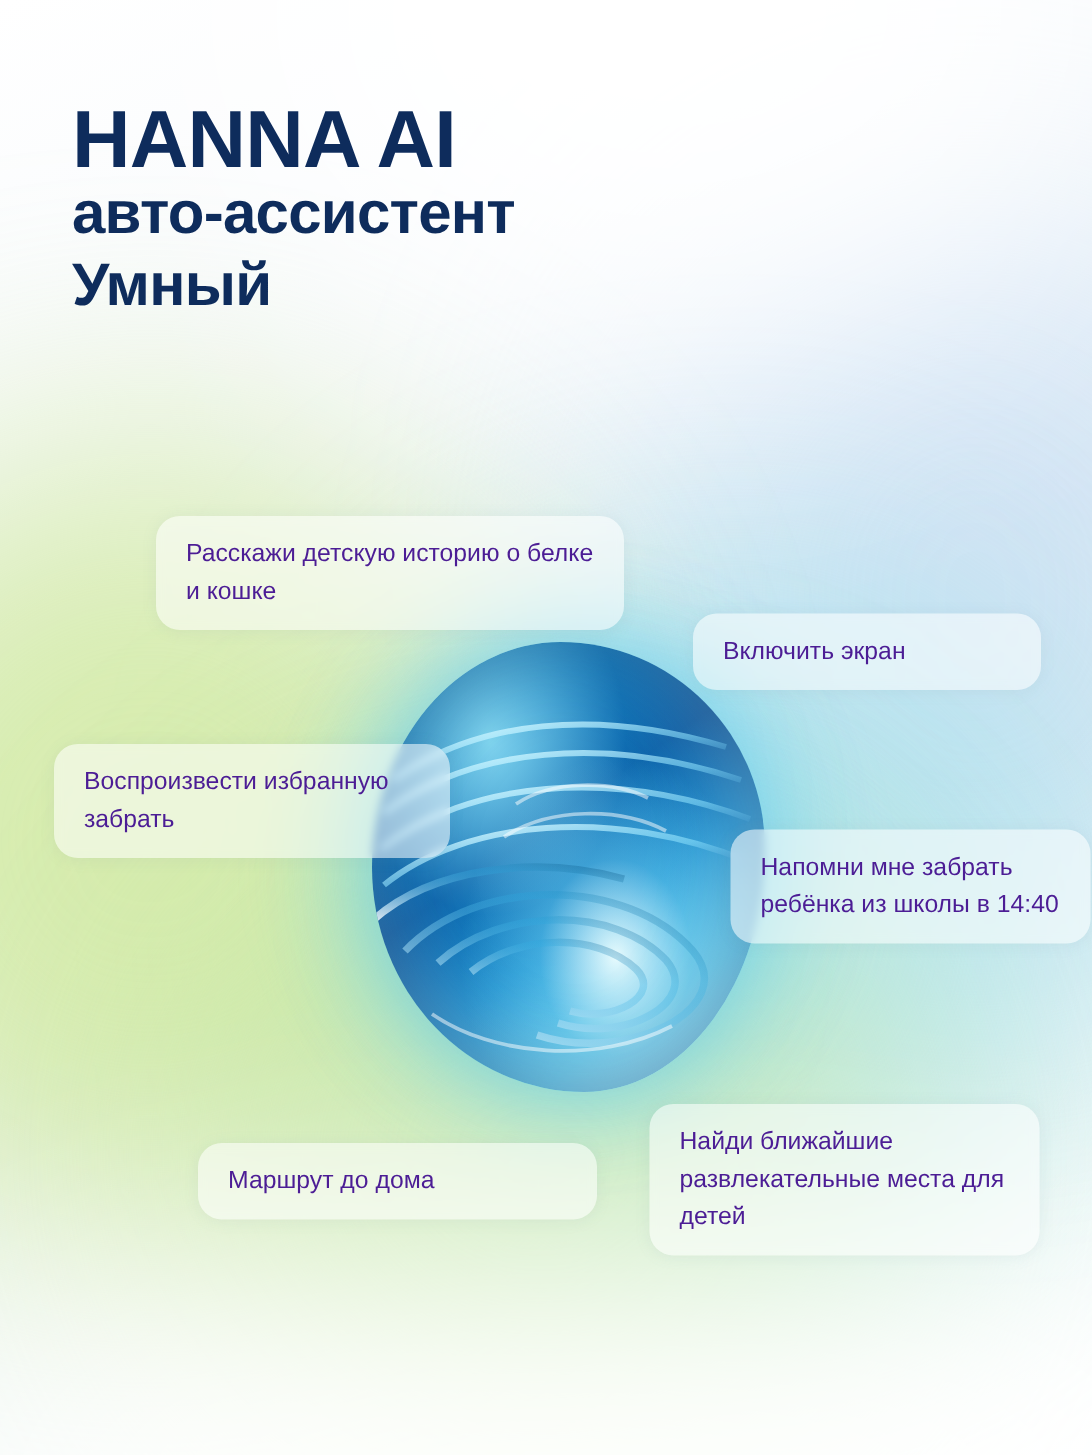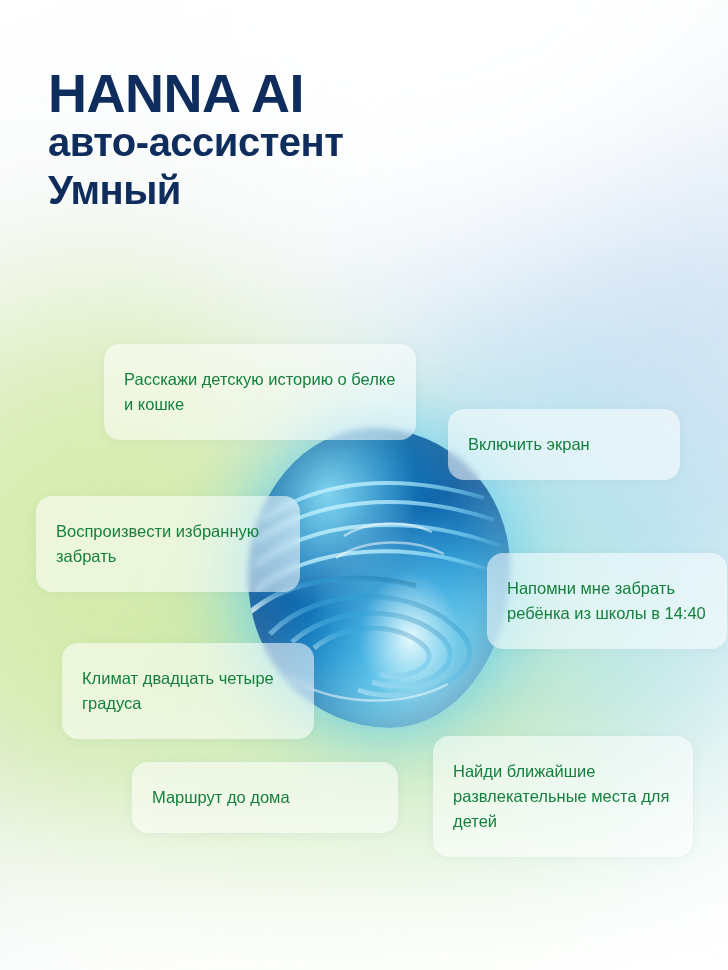--- a/index.html
+++ b/index.html
@@ -133,29 +133,29 @@
     inset: 0;
     width: 100%;
     height: 100%;
   }
   
   .chip {
     position: absolute;
     z-index: 5;
     background: rgba(255, 255, 255, 0.55);
     border-radius: 16px;
-    color: #15803d;
+    color: #4c1d95;
     font-size: 16.5px;
     line-height: 25px;
-    padding: 23px 20px;
+    padding: 13px 20px;
     box-shadow: 0 1px 10px rgba(120, 150, 170, 0.10);
     backdrop-filter: blur(3px);
   }
   .chip.c-story   { left: 104px; top: 344px;  width: 272px; }
-  .chip.c-screen  { left: 448px; top: 409px;  width: 192px; }
+  .chip.c-screen  { left: 462px; top: 409px;  width: 192px; }
   .chip.c-music   { left: 36px;  top: 496px;  width: 224px; }
   .chip.c-remind  { left: 487px; top: 553px;  width: 200px; }
   .chip.c-climate { left: 62px;  top: 643px;  width: 212px; }
   .chip.c-route   { left: 132px; top: 762px;  width: 226px; text-align: left; }
   .chip.c-places  { left: 433px; top: 736px;  width: 220px; }
 </style>
 </head>
 <body>
 
 <div class="poster">
@@ -208,17 +208,16 @@
           <path d="M40 248 C80 276, 150 282, 200 256"></path>
         </g>
       </svg>
     </div>
   </div>
 
   <div class="chip c-story">Расскажи детскую историю о белке и кошке</div>
   <div class="chip c-screen">Включить экран</div>
   <div class="chip c-music">Воспроизвести избранную забрать</div>
   <div class="chip c-remind">Напомни мне забрать ребёнка из школы в 14:40</div>
-  <div class="chip c-climate">Климат двадцать четыре градуса</div>
   <div class="chip c-route">Маршрут до дома</div>
   <div class="chip c-places">Найди ближайшие развлекательные места для детей</div>
 
 </div>
 
 </body></html>

